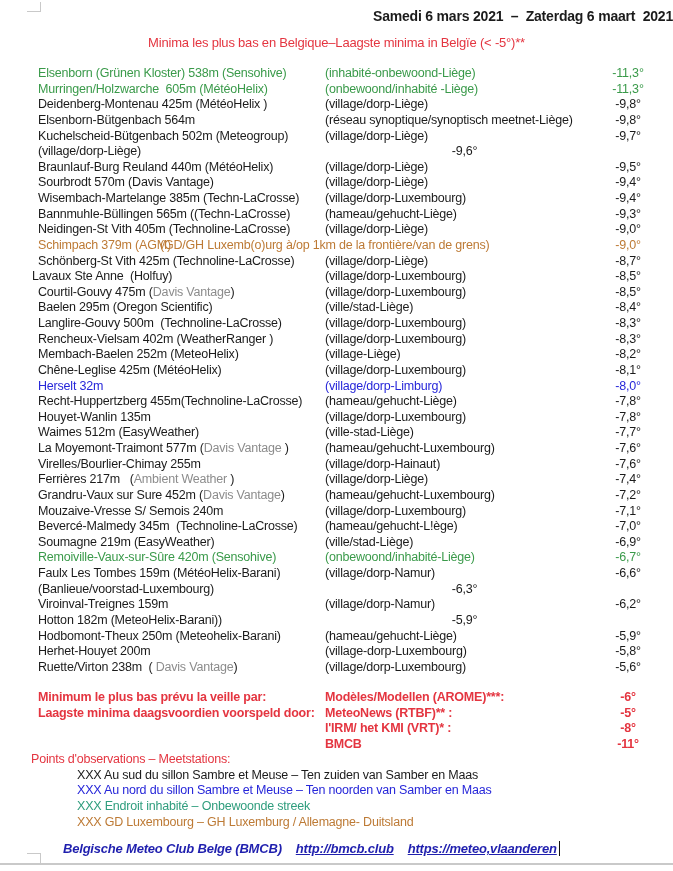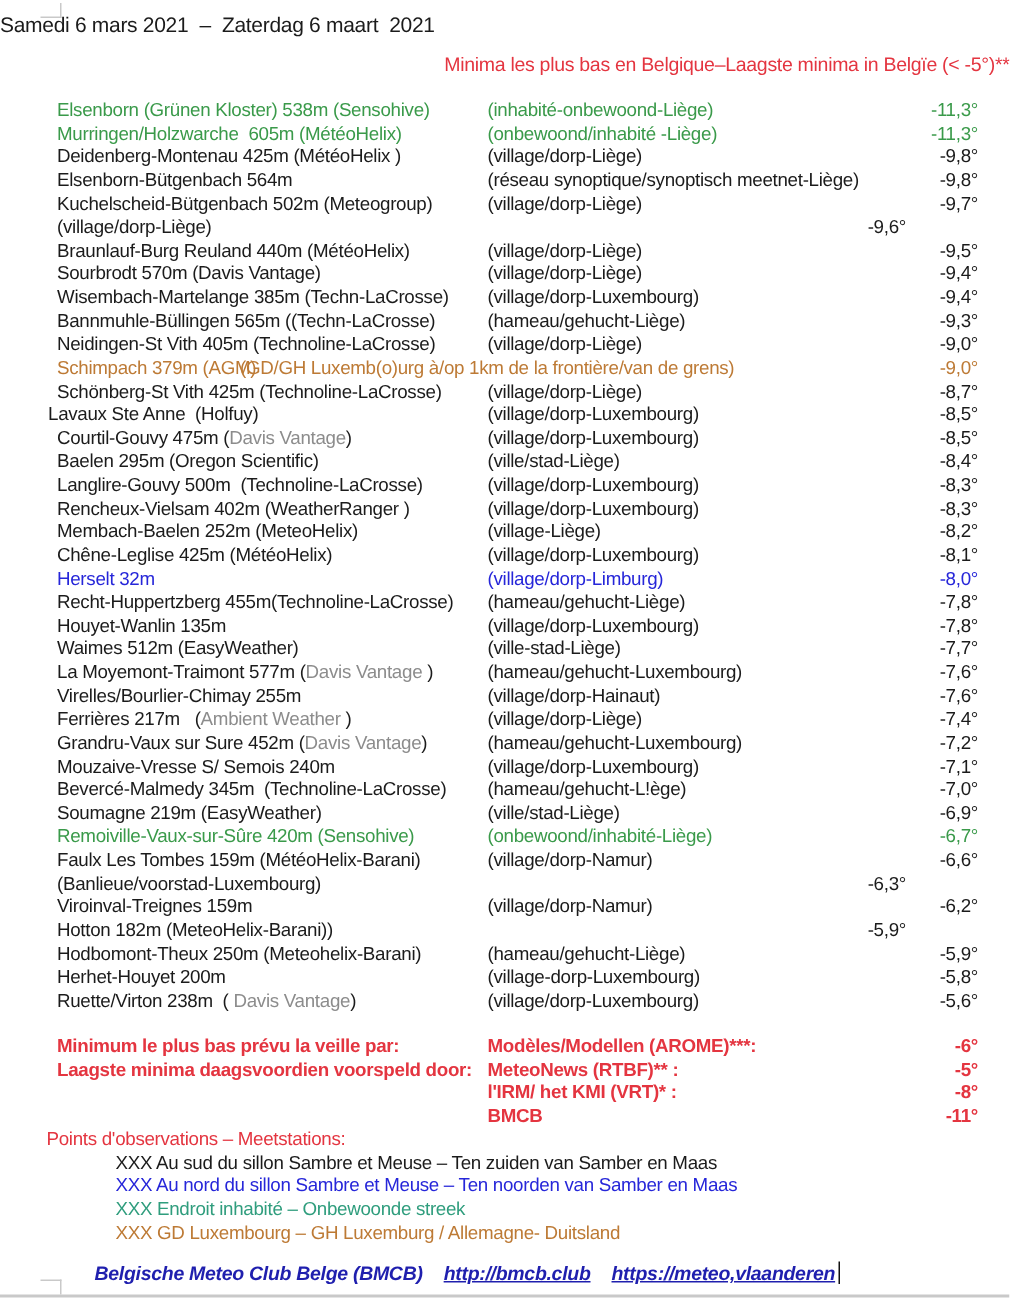--- a/index.html
+++ b/index.html
@@ -5,31 +5,31 @@
   :root{
     --red:#e43540; --green:#3a9a4a; --green2:#2f9d7d; --blue:#2626d9;
     --brown:#bd7a35; --gray:#8c8c8c; --footer:#1f1fae; --text:#1b1b1b; --boundary:#c9c9c9;
   }
   *{margin:0;padding:0;box-sizing:border-box;}
   body{background:#fff;}
   .page{
     position:relative;width:673px;height:871px;background:#ffffff;overflow:hidden;
     font-family:"Liberation Sans",sans-serif;color:var(--text);letter-spacing:-0.2px;
   }
-  .title{position:absolute;top:8px;left:0;width:100%;text-align:left;
-    font-size:14px;font-weight:normal;white-space:pre;}
-  .subtitle{position:absolute;top:35px;left:0;width:100%;text-align:right;
+  .title{position:absolute;top:8px;left:0;width:100%;text-align:right;
+    font-size:14px;font-weight:bold;white-space:pre;}
+  .subtitle{position:absolute;top:35px;left:0;width:100%;text-align:center;
     font-size:13px;color:var(--red);white-space:pre;}
   .rows{position:absolute;top:66px;left:0;width:673px;padding:0 21px 0 38px;}
   .row{display:grid;grid-template-columns:287px 1fr 48px;height:15.63px;
     line-height:15.63px;font-size:12.5px;white-space:pre;}
   .row.wide{grid-template-columns:122px 1fr 48px;}
   .row.outdent .name{margin-left:-6px;}
   .cell{overflow:visible;}
-  .temp{text-align:right;}
+  .temp{text-align:center;}
   .gray{color:var(--gray);}
   .c-green{color:var(--green);}
   .c-blue{color:var(--blue);}
   .c-brown{color:var(--brown);}
   .c-green2{color:var(--green2);}
   .forecast{position:absolute;top:690px;left:0;width:673px;padding:0 21px 0 38px;color:var(--red);font-weight:bold;}
   .frow{display:grid;grid-template-columns:287px 1fr 48px;height:15.63px;
     line-height:15.63px;font-size:12.5px;white-space:pre;}
   .legend{position:absolute;top:752px;left:0;width:572px;padding-left:31px;font-size:12.5px;}
   .legend-heading{line-height:15.63px;color:var(--red);white-space:pre;}

